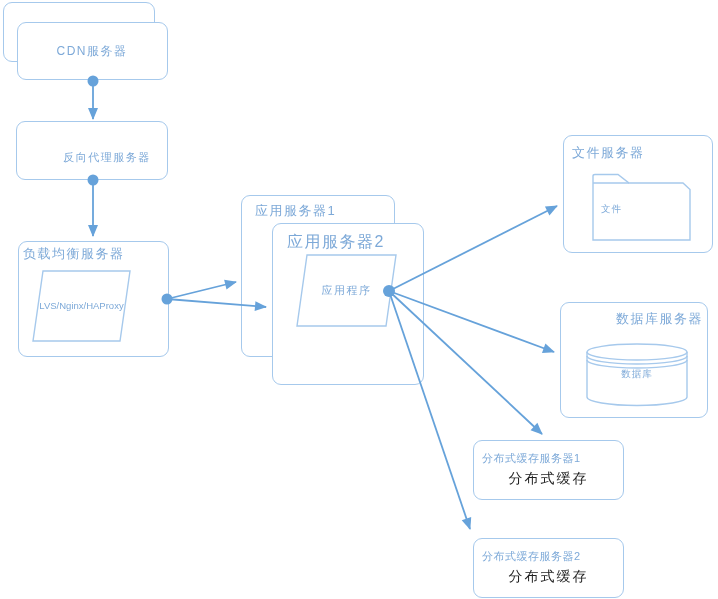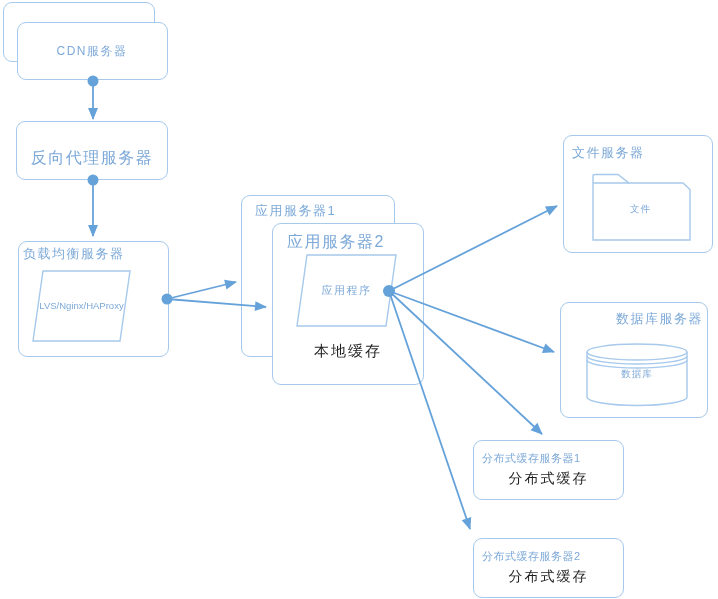--- a/index.html
+++ b/index.html
@@ -70,29 +70,28 @@
     <line class="link" x1="389" y1="291" x2="542" y2="434" marker-end="url(#arrow)"></line>
     <line class="link" x1="389" y1="291" x2="470" y2="529" marker-end="url(#arrow)"></line>
 
     <circle class="dot" cx="93" cy="81" r="5.5"></circle>
     <circle class="dot" cx="93" cy="180" r="5.5"></circle>
     <circle class="dot" cx="167" cy="299" r="5.5"></circle>
     <circle class="dot" cx="389" cy="291" r="6"></circle>
   </svg>
 
   <div class="lbl center" style="left:17px;top:22px;width:150px;height:58px;font-size:12px;">CDN服务器</div>
-  <div class="lbl center" style="left:16px;top:121px;width:152px;height:74px;font-size:16px;">反向代理服务器</div>
+  <div class="lbl center" style="left:16px;top:121px;width:152px;height:74px;font-size:11px;padding-left:15px;">反向代理服务器</div>
   <div class="lbl" style="left:23px;top:246px;font-size:13px;">负载均衡服务器</div>
   <div class="lbl center" style="left:33px;top:299px;width:97px;height:14px;font-size:9.5px;letter-spacing:0;text-align:center;">LVS/Nginx/HAProxy</div>
   <div class="lbl" style="left:255px;top:203px;font-size:13px;">应用服务器1</div>
   <div class="lbl" style="left:287px;top:232px;font-size:16px;">应用服务器2</div>
   <div class="lbl center" style="left:297px;top:283px;width:99px;height:15px;font-size:11px;">应用程序</div>
-  <div class="lbl center dark" style="left:272px;top:341px;width:152px;height:19px;font-size:15px;">本地缓存</div>
   <div class="lbl" style="left:572px;top:145px;font-size:13px;">文件服务器</div>
-  <div class="lbl" style="left:630px;top:203px;font-size:9.5px;letter-spacing:1px;text-align:right;">文件</div>
+  <div class="lbl" style="left:601px;top:203px;font-size:9.5px;letter-spacing:1px;text-align:right;">文件</div>
   <div class="lbl" style="left:572px;top:311px;font-size:13px;margin-left:44px;">数据库服务器</div>
   <div class="lbl center" style="left:587px;top:368px;width:100px;height:12px;font-size:9.5px;letter-spacing:1px;">数据库</div>
   <div class="lbl" style="left:482px;top:452px;font-size:11px;letter-spacing:0.5px;">分布式缓存服务器1</div>
   <div class="lbl center dark" style="left:473px;top:470px;width:151px;height:17px;font-size:14px;">分布式缓存</div>
   <div class="lbl" style="left:482px;top:550px;font-size:11px;letter-spacing:0.5px;">分布式缓存服务器2</div>
   <div class="lbl center dark" style="left:473px;top:568px;width:151px;height:17px;font-size:14px;">分布式缓存</div>
 
 </div>
 
 </body></html>

